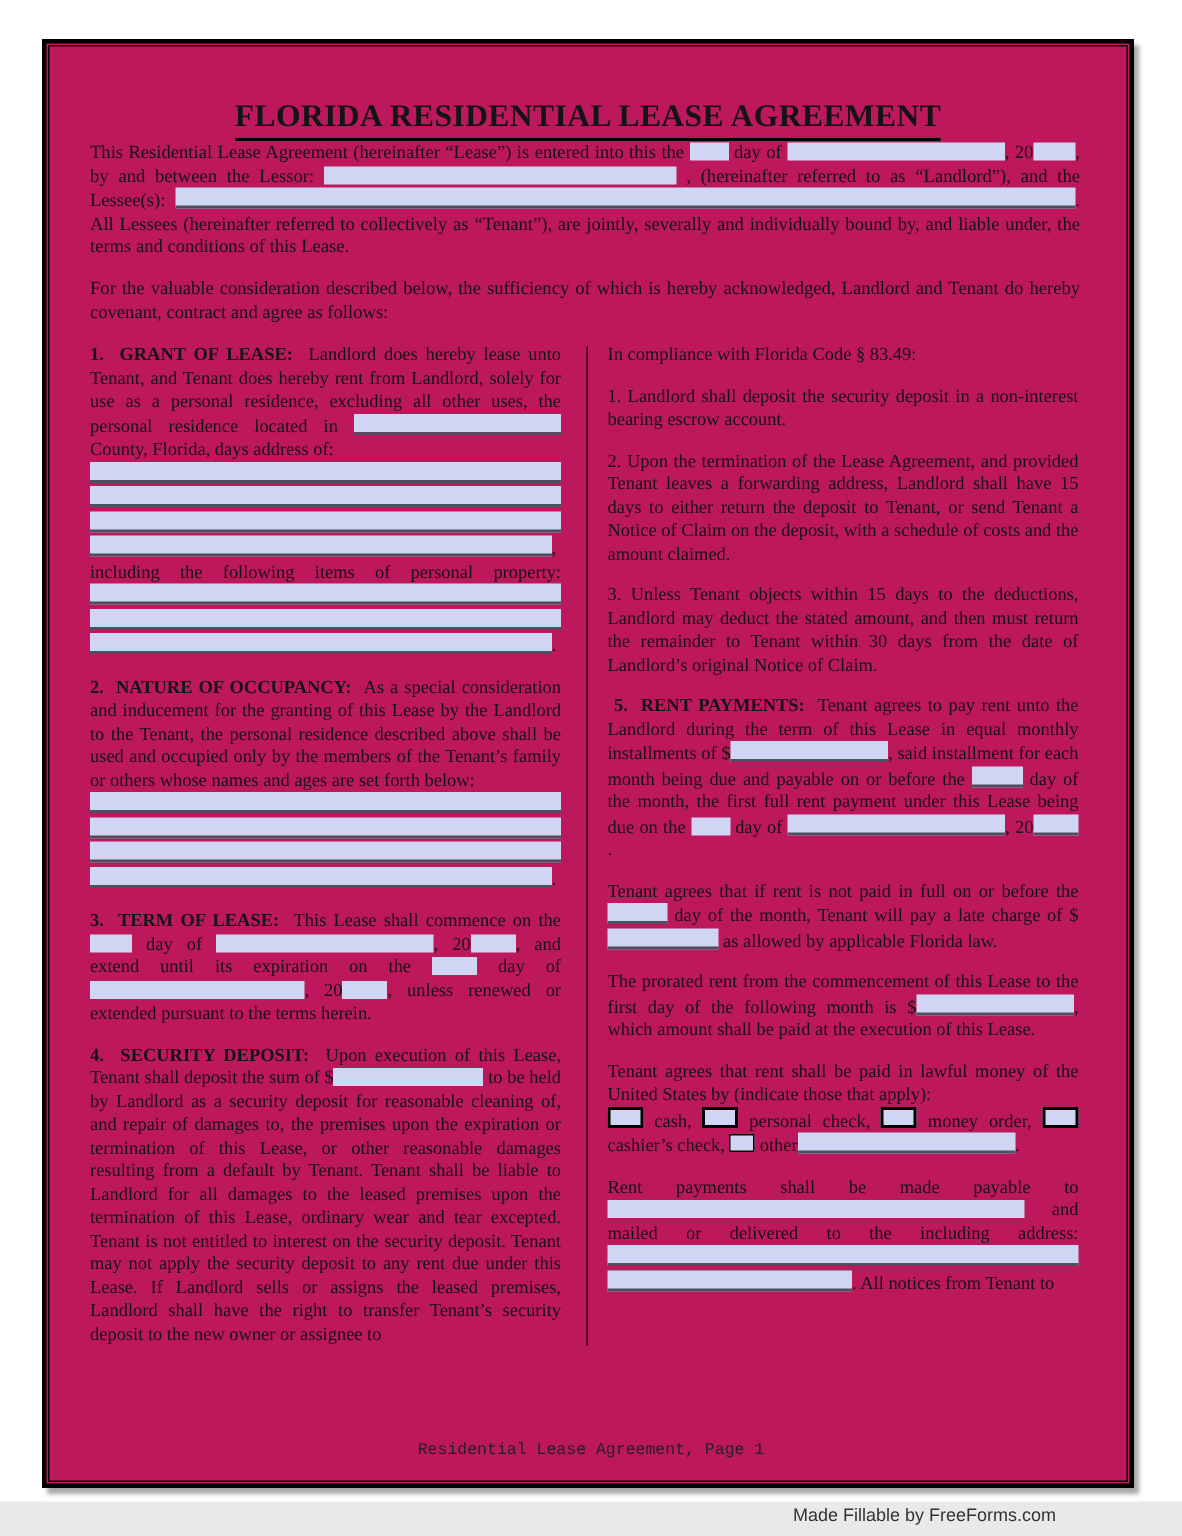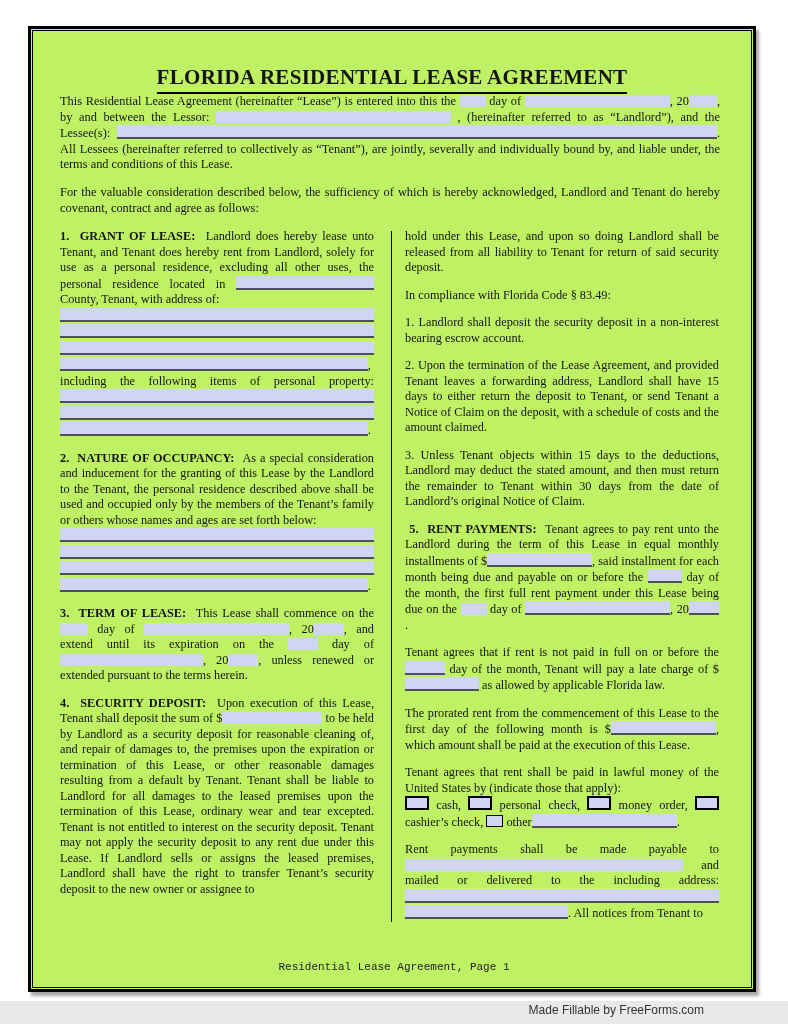--- a/index.html
+++ b/index.html
@@ -8,21 +8,21 @@
     background:#e9e9e9;
     font-family:"Liberation Serif","DejaVu Serif",serif;
     color:#141414;
   }
   .sheet{
     position:absolute;top:0;left:0;width:788px;height:1001px;background:#ffffff;
   }
   .frame{
     position:absolute;left:28px;top:26px;width:728px;height:966px;
     border:3px solid #000;box-shadow:3px 4px 3px rgba(0,0,0,0.35);
-    box-sizing:border-box;background:#bef264;
+    box-sizing:border-box;background:#be185d;
   }
   .frame-inner{
     position:absolute;inset:1px;border:1px solid #000;
     padding:30px 27px 0 27px;box-sizing:border-box;overflow:hidden;
   }
   .title-wrap{text-align:center;margin-top:4px;}
   .title{
     display:inline-block;font-size:21px;font-weight:bold;letter-spacing:.3px;
     border-bottom:2px solid #000;padding-bottom:2px;
   }
@@ -65,31 +65,30 @@
       <div class="title-wrap">
         <span class="title">FLORIDA RESIDENTIAL LEASE AGREEMENT</span>
       </div>
 
       <div class="intro para"><span>This Residential Lease Agreement (hereinafter “Lease”) is entered into this the </span><span class="blank" style="width: 26px;"></span><span> day of </span><span class="blank" style="width: 145px;"></span><span>, 20</span><span class="blank" style="width: 28px;"></span><span>, by and between the Lessor: </span><span class="blank" style="width: 235px;"></span><span> , (hereinafter referred to as “Landlord”), and the Lessee(s): </span><span class="blank u" style="width: 600px;"></span><span>. All Lessees (hereinafter referred to collectively as “Tenant”), are jointly, severally and individually bound by, and liable under, the terms and conditions of this Lease.</span></div>
 
       <div class="consider para">For the valuable consideration described below, the sufficiency of which is hereby acknowledged, Landlord and Tenant do hereby covenant, contract and agree as follows:</div>
 
       <div class="cols">
         <div class="col">
-          <div class="para tight"><span class="b">1.&nbsp; GRANT OF LEASE:&nbsp; </span><span>Landlord does hereby lease unto Tenant, and Tenant does hereby rent from Landlord, solely for use as a personal residence, excluding all other uses, the personal residence located in </span><span class="blank u" style="width: 138px;"></span><span> County, Tenant, with address of:</span></div>
+          <div class="para tight"><span class="b">1.&nbsp; GRANT OF LEASE:&nbsp; </span><span>Landlord does hereby lease unto Tenant, and Tenant does hereby rent from Landlord, solely for use as a personal residence, excluding all other uses, the personal residence located in </span><span class="blank u" style="width: 138px;"></span><span> County, Florida, days address of:</span></div>
           <div class="para tight"><span class="blank u" style="width: 100%;"></span><span class="blank u" style="width: 100%;"></span><span class="blank u" style="width: 100%;"></span><span class="blank u" style="width: 98%;"></span><span>,</span></div>
           <div class="para"><span>including the following items of personal property:</span><span class="blank u" style="width: 100%;"></span><span class="blank u" style="width: 100%;"></span><span class="blank u" style="width: 98%;"></span><span>.</span></div>
           <div class="para tight"><span class="b">2.&nbsp; NATURE OF OCCUPANCY:&nbsp; </span><span>As a special consideration and inducement for the granting of this Lease by the Landlord to the Tenant, the personal residence described above shall be used and occupied only by the members of the Tenant’s family or others whose names and ages are set forth below:</span></div>
           <div class="para"><span class="blank u" style="width: 100%;"></span><span class="blank u" style="width: 100%;"></span><span class="blank u" style="width: 100%;"></span><span class="blank u" style="width: 98%;"></span><span>.</span></div>
           <div class="para"><span class="b">3.&nbsp; TERM OF LEASE:&nbsp; </span><span>This Lease shall commence on the </span><span class="blank" style="width: 28px;"></span><span> day of </span><span class="blank" style="width: 145px;"></span><span>, 20</span><span class="blank" style="width: 30px;"></span><span>, and extend until its expiration on the </span><span class="blank" style="width: 30px;"></span><span> day of </span><span class="blank" style="width: 143px;"></span><span>, 20</span><span class="blank" style="width: 30px;"></span><span>, unless renewed or extended pursuant to the terms herein.</span></div>
           <div class="para tight"><span class="b">4.&nbsp; SECURITY DEPOSIT:&nbsp; </span><span>Upon execution of this Lease, Tenant shall deposit the sum of $</span><span class="blank" style="width: 100px;"></span><span> to be held by Landlord as a security deposit for reasonable cleaning of, and repair of damages to, the premises upon the expiration or termination of this Lease, or other reasonable damages resulting from a default by Tenant.  Tenant shall be liable to Landlord for all damages to the leased premises upon the termination of this Lease, ordinary wear and tear excepted.  Tenant is not entitled to interest on the security deposit.  Tenant may not apply the security deposit to any rent due under this Lease.  If Landlord sells or assigns the leased premises, Landlord shall have the right to transfer Tenant’s security deposit to the new owner or assignee to</span></div>
         </div>
         <div class="vrule"></div>
         <div class="col">
-          <div class="para"><span>hold under this Lease, and upon so doing Landlord shall be released from all liability to Tenant for return of said security deposit.</span></div>
           <div class="para"><span>In compliance with Florida Code § 83.49:</span></div>
           <div class="para"><span>1. Landlord shall deposit the security deposit in a non-interest bearing escrow account.</span></div>
           <div class="para"><span>2.  Upon the termination of the Lease Agreement, and provided Tenant leaves a forwarding address, Landlord shall have 15 days to either return the deposit to Tenant, or send Tenant a Notice of Claim on the deposit, with a schedule of costs and the amount claimed.</span></div>
           <div class="para"><span>3. Unless Tenant objects within 15 days to the deductions, Landlord may deduct the stated amount, and then must return the remainder to Tenant within 30 days from the date of Landlord’s original Notice of Claim.</span></div>
           <div class="para"><span class="b">&nbsp;5.&nbsp; RENT PAYMENTS:&nbsp; </span><span>Tenant agrees to pay rent unto the Landlord during the term of this Lease in equal monthly installments of $</span><span class="blank u" style="width: 105px;"></span><span>, said installment for each month being due and payable on or before the </span><span class="blank u" style="width: 34px;"></span><span> day of the month, the first full rent payment under this Lease being due on the </span><span class="blank" style="width: 26px;"></span><span> day of </span><span class="blank u" style="width: 145px;"></span><span>, 20</span><span class="blank u" style="width: 30px;"></span><span>.</span></div>
           <div class="para"><span>Tenant agrees that if rent is not paid in full on or before the </span><span class="blank u" style="width: 40px;"></span><span> day of the month, Tenant will pay a late charge of $</span><span class="blank u" style="width: 74px;"></span><span> as allowed by applicable Florida law.</span></div>
           <div class="para"><span>The prorated rent from the commencement of this Lease to the first day of the following month is $</span><span class="blank u" style="width: 105px;"></span><span>, which amount shall be paid at the execution of this Lease.</span></div>
           <div class="para"><span>Tenant agrees that rent shall be paid in lawful money of the United States by (indicate those that apply):</span><br><span class="cb"></span><span> cash,  </span><span class="cb"></span><span> personal check,  </span><span class="cb"></span><span> money order,  </span><span class="cb"></span><span> cashier’s check,  </span><span class="cb thin"></span><span> other</span><span class="blank u" style="width: 145px;"></span><span>.</span></div>
           <div class="para tight"><span>Rent payments shall be made payable to </span><span class="blank" style="width: 278px;"></span><span> and mailed or delivered to the including address: </span><span class="blank u" style="width: 100%;"></span><span class="blank u" style="width: 163px;"></span><span>. All notices from Tenant to</span></div>
         </div>

